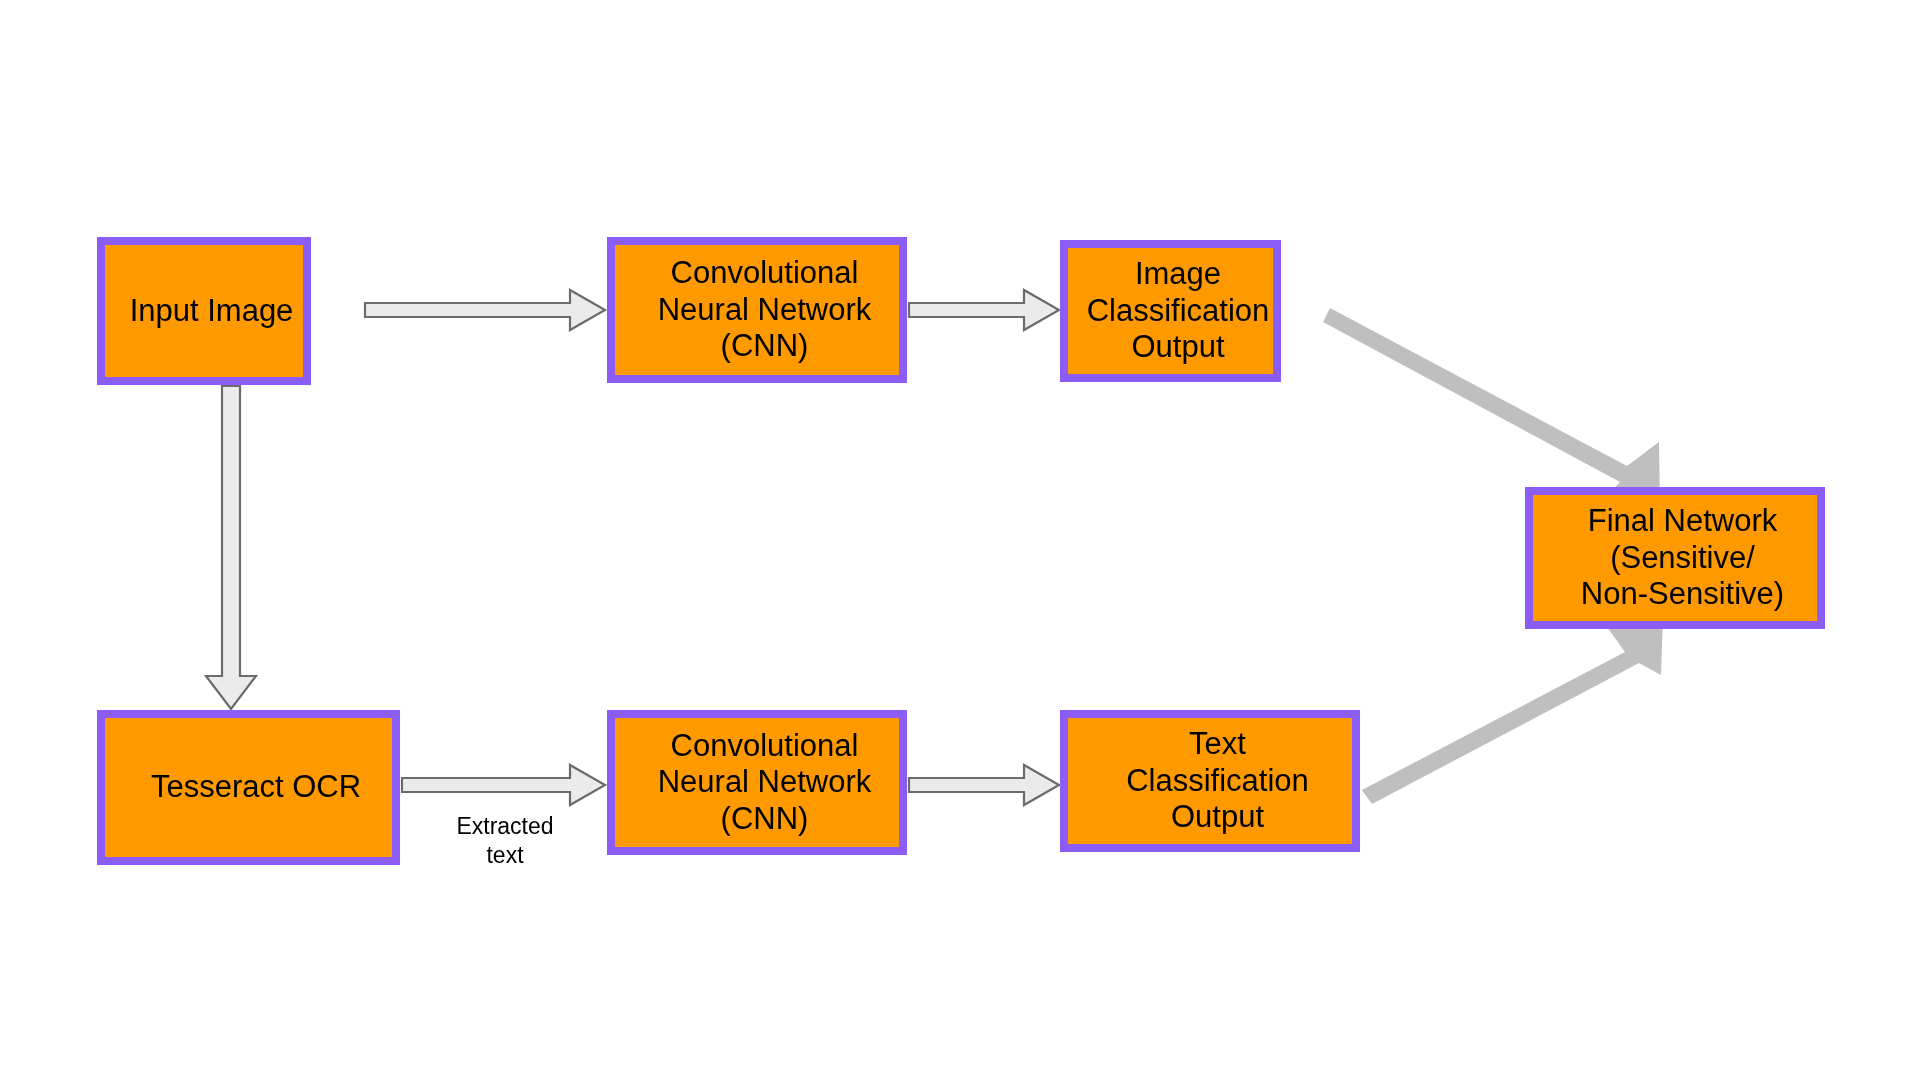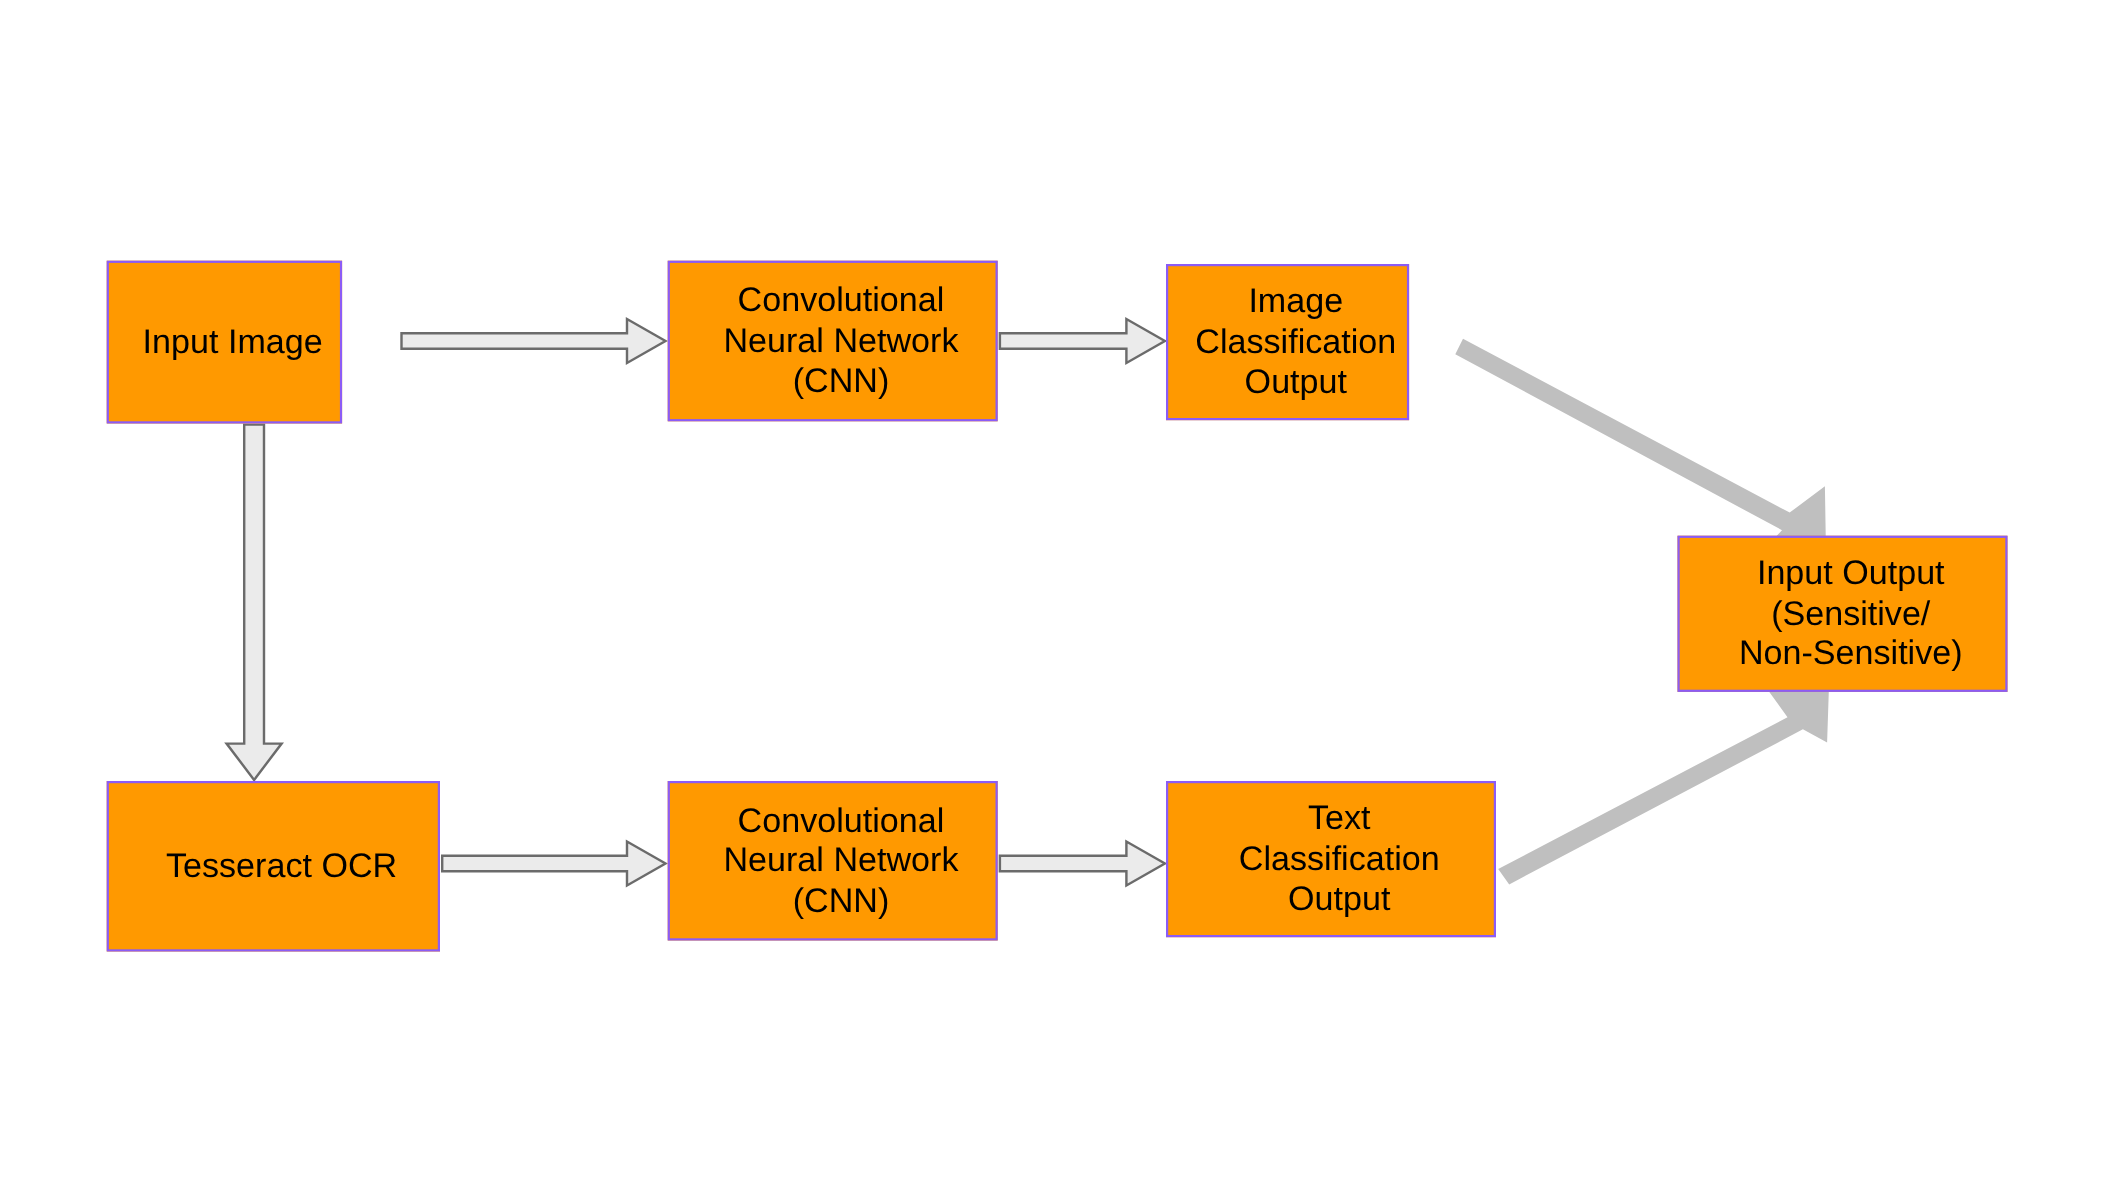--- a/index.html
+++ b/index.html
@@ -25,21 +25,21 @@
     left: 0;
     top: 0;
     width: 1920px;
     height: 1080px;
     pointer-events: none;
   }
   .node {
     position: absolute;
     box-sizing: border-box;
     background: #FF9900;
-    border: 2px solid #8b5cf6;
+    border: 8px solid #8b5cf6;
     display: flex;
     align-items: center;
     justify-content: center;
     text-align: center;
     color: #000000;
     font-family: "Liberation Sans", sans-serif;
     font-size: 31px;
     line-height: 1.18;
     letter-spacing: 0px;
     white-space: pre-line;
@@ -113,35 +113,37 @@
 (CNN)</span>
   </div>
 
   <div class="node" style="left:1060px; top:240px; width:221px; height:142px;">
     <span>Image
 Classification
 Output</span>
   </div>
 
   <div class="node" style="left:1525px; top:487px; width:300px; height:142px;">
-    <span>Input Output
+    <span>Final Network
 (Sensitive/
 Non-Sensitive)</span>
   </div>
 
   <div class="node" style="left:97px; top:710px; width:303px; height:155px;">
     <span>Tesseract OCR</span>
   </div>
 
   <div class="node" style="left:607px; top:710px; width:300px; height:145px;">
     <span>Convolutional
 Neural Network
 (CNN)</span>
   </div>
 
   <div class="node" style="left:1060px; top:710px; width:300px; height:142px;">
     <span>Text
 Classification
 Output</span>
   </div>
 
+  <div class="edge-label" style="left:410px; top:812px; width:190px;">Extracted
+text</div>
 
 </div>
 
 </body></html>

